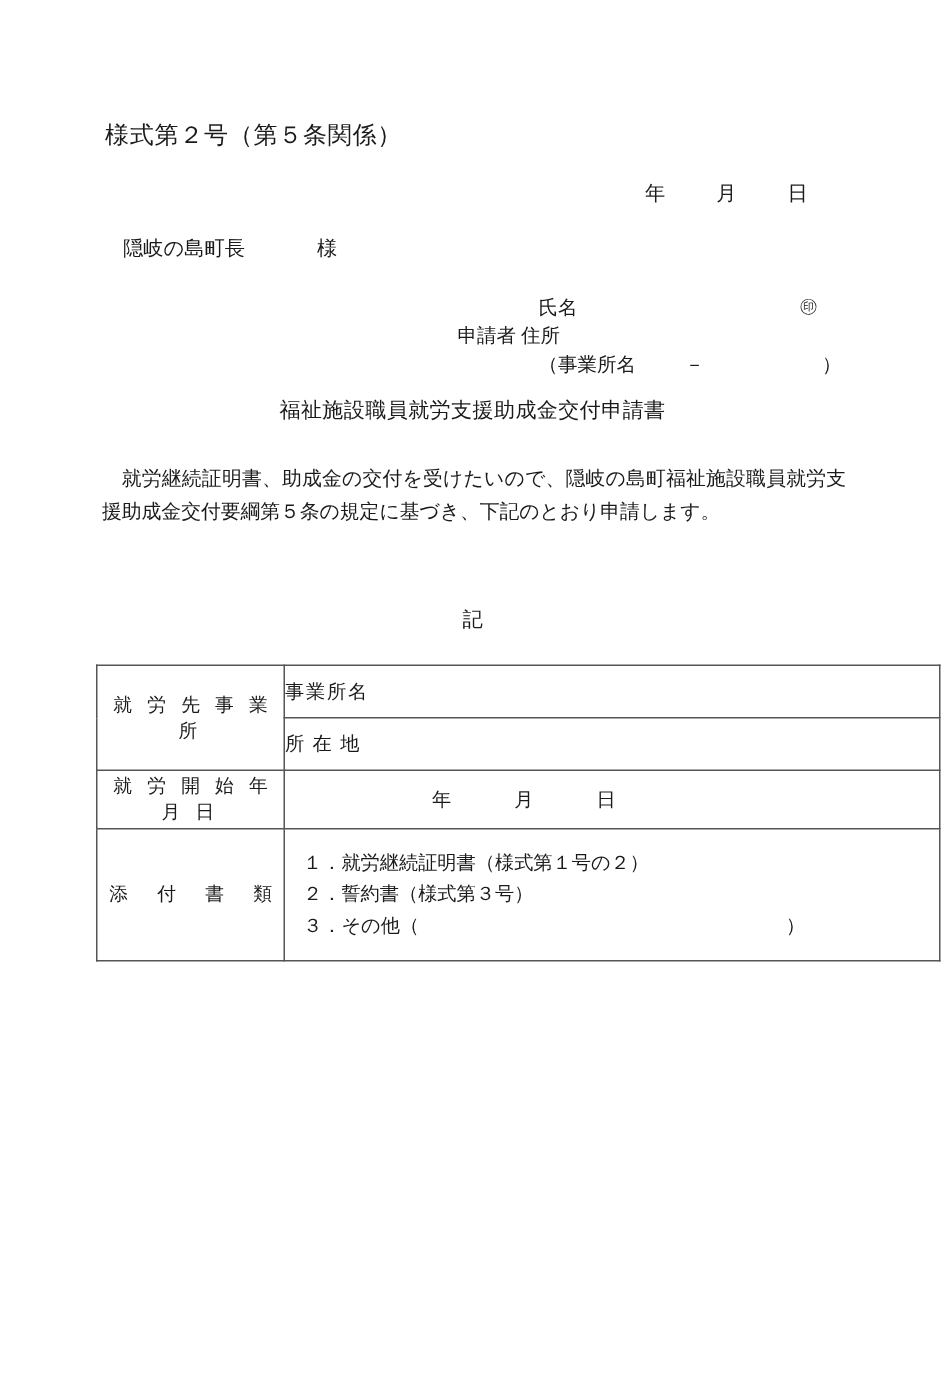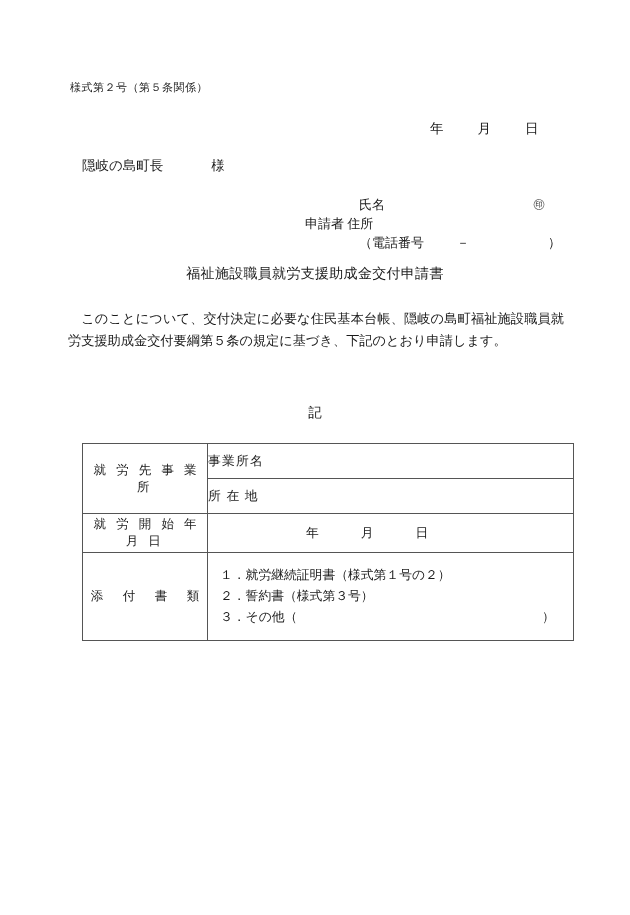--- a/index.html
+++ b/index.html
@@ -18,21 +18,21 @@
     background: #ffffff;
     overflow: hidden;
     box-sizing: border-box;
   }
 
   
   .form-number {
     position: absolute;
     left: 70px;
     top: 80px;
-    font-size: 11px;
+    font-size: 16px;
     letter-spacing: 0.5px;
     white-space: nowrap;
   }
   .date-line {
     position: absolute;
     left: 430px;
     top: 120px;
     font-size: 13.5px;
     white-space: nowrap;
   }
@@ -110,23 +110,23 @@
     left: 0;
     top: 404px;
     width: 630px;
     text-align: center;
     font-size: 13.5px;
   }
 
   
   .form-table {
     position: absolute;
-    left: 82px;
+    left: 64px;
     top: 443px;
-    width: 492px;
+    width: 563px;
     border-collapse: collapse;
     table-layout: fixed;
     font-size: 13px;
   }
   .form-table td {
     border: 1px solid #555555;
     padding: 0;
     vertical-align: middle;
   }
   .col-label { width: 125px; }
@@ -196,29 +196,29 @@
   <div class="applicant">
     <div class="applicant-row">
       <span class="applicant-indent"></span><span>氏名</span>
       <span class="seal">㊞</span>
     </div>
     <div class="applicant-row">
       <span class="applicant-label">申請者</span>
       <span>住所</span>
     </div>
     <div class="applicant-row">
-      <span class="applicant-indent"></span><span>（電話番号</span><span class="tel-dash">－</span>
+      <span class="applicant-indent"></span><span>（事業所名</span><span class="tel-dash">－</span>
       <span class="tel-close">）</span>
     </div>
   </div>
 
   <div class="doc-title">福祉施設職員就労支援助成金交付申請書</div>
 
   <div class="body-text">
-    <p>このことについて、交付決定に必要な住民基本台帳、隠岐の島町福祉施設職員就労支援助成金交付要綱第５条の規定に基づき、下記のとおり申請します。</p>
+    <p>就労継続証明書、助成金の交付を受けたいので、隠岐の島町福祉施設職員就労支援助成金交付要綱第５条の規定に基づき、下記のとおり申請します。</p>
   </div>
 
   <div class="ki-marker">記</div>
 
   <table class="form-table">
     <colgroup>
       <col class="col-label">
       <col>
     </colgroup>
     <tbody>

